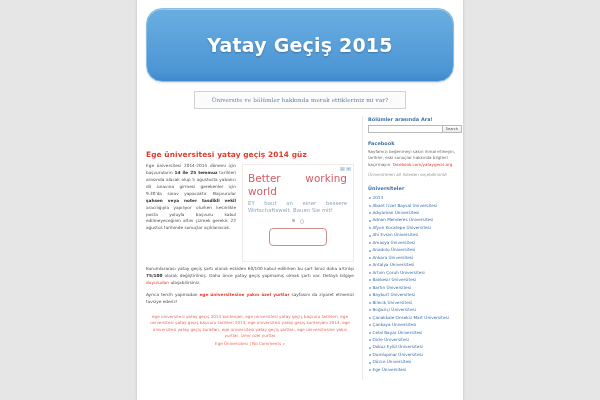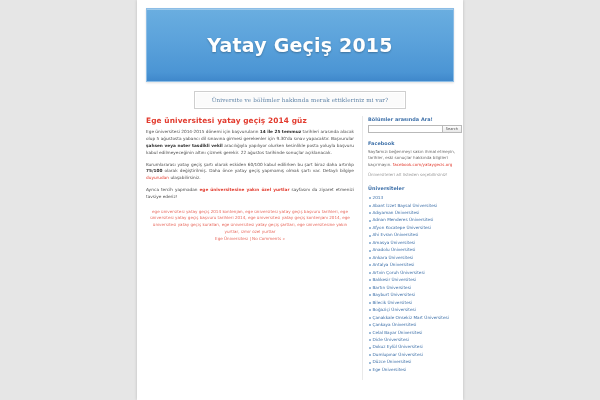--- a/index.html
+++ b/index.html
@@ -27,21 +27,21 @@
     box-sizing: border-box;
   }
   .inner-pad {
     padding: 8px 9px 0 9px;
   }
 
   
   .site-header {
     position: relative;
     height: 72px;
-    border-radius: 0;
+    border-radius: 16px;
     background: linear-gradient(180deg, #6aaee0 0%, #5ba2db 45%, #4b95d4 88%, #3f88cb 100%);
     border: 1px solid #8cbde6;
     box-shadow: inset 0 1px 0 rgba(255,255,255,0.35), 0 1px 2px rgba(0,0,0,0.12);
     display: flex;
     align-items: center;
     justify-content: center;
     overflow: hidden;
   }
   .site-title {
     font-size: 19px;
@@ -71,21 +71,21 @@
   .tagline-text {
     font-family: "DejaVu Serif", "Liberation Serif", serif;
     font-size: 5.6px;
     color: #5a7fa3;
     letter-spacing: 0.15px;
   }
 
   
   .body-cols {
     display: flex;
-    align-items: flex-start;
+    align-items: center;
     gap: 8px;
     padding-bottom: 6px;
   }
   .col-main {
     width: 208px;
     flex: 0 0 208px;
   }
   .col-side {
     width: 100px;
     flex: 0 0 100px;
@@ -308,20 +308,33 @@
     <div class="body-cols">
 
       <div class="col-main">
 
         <h2 class="post-title">Ege üniversitesi yatay geçiş 2014 güz</h2>
 
         <div class="post-body">
 
           <div class="flow-top">
 
+            <div class="ad-block">
+              <div class="ad-badges">
+                <span class="ad-badge">ⓘ</span>
+                <span class="ad-badge">✕</span>
+              </div>
+              <div class="ad-head">Better working world</div>
+              <div class="ad-sub">EY baut an einer bessere Wirtschaftswelt. Bauen Sie mit!</div>
+              <div class="ad-dots">
+                <span class="ad-dot"></span>
+                <span class="ad-dot hollow"></span>
+              </div>
+              <div class="ad-cta"></div>
+            </div>
 
             <p>
               <span>Ege üniversitesi 2014-2015 dönemi için başvuruların </span><b>14 ile 25 temmuz</b><span> tarihleri arasında alacak olup 5 ağustosta yabancı dil sınavına girmesi gerekenler için 9.30'da sınav yapacaktır. Başvurular </span><b>şahsen veya noter tasdikli vekil</b><span> aracılığıyla yapılıyor olurken kesinlikle posta yoluyla başvuru kabul edilmeyeceğinin altını çizmek gerekir. 22 ağustos tarihinde sonuçlar açıklanacak.</span>
             </p>
           </div>
 
           <p>
             <span>Kurumlararası yatay geçiş şartı olarak eskiden 60/100 kabul edilirken bu şart biraz daha artırılıp </span><b>75/100</b><span> olarak değiştirilmiş. Daha önce yatay geçiş yapmamış olmak şartı var. Detaylı bilgiye </span><a href="#" class="post-link">duyurudan</a><span> ulaşabilirsiniz.</span>
           </p>
 

